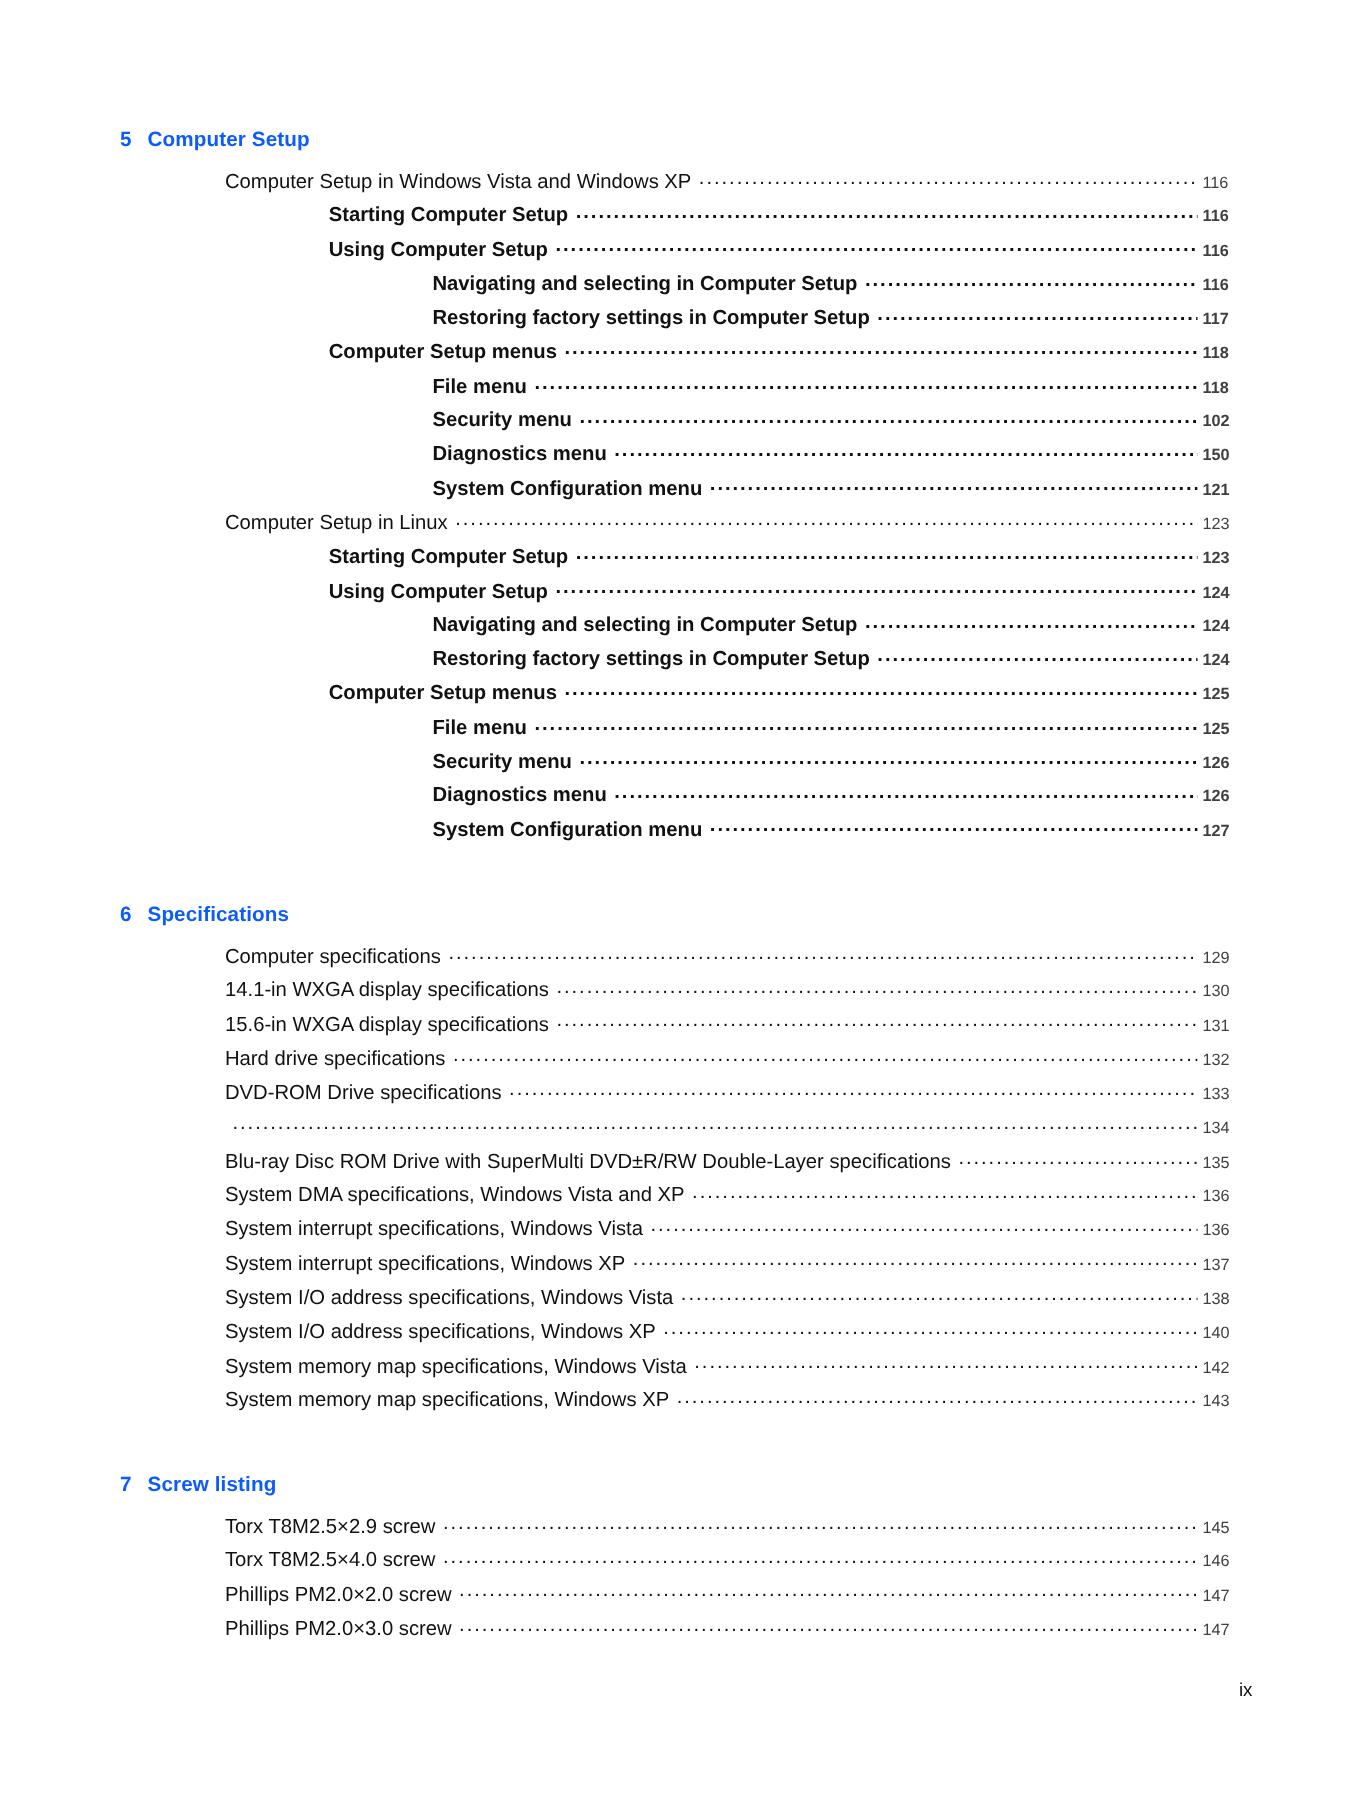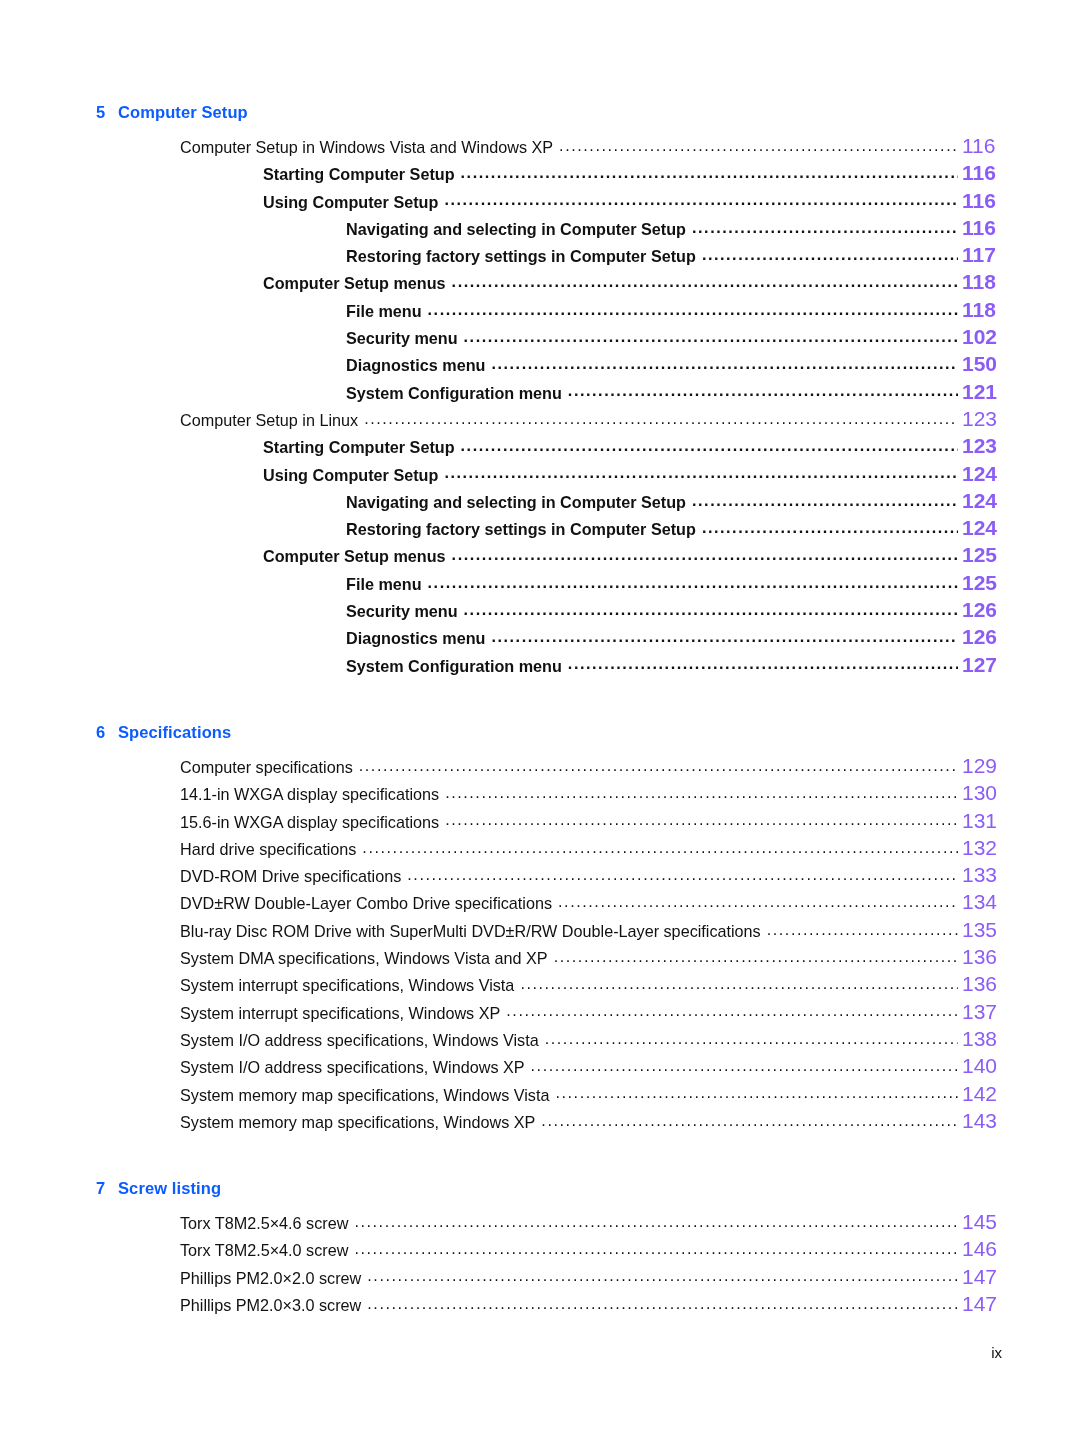--- a/index.html
+++ b/index.html
@@ -83,22 +83,22 @@
     white-space: nowrap;
     position: absolute;
     left: 0;
     bottom: 0;
     line-height: 1em;
   }
   .entry-page {
     flex: 0 0 auto;
     width: 40px;
     text-align: left;
-    font-size: 21px;
-    color: #8b5cf6;
+    font-size: 13px;
+    color: #404040;
   }
 
   
   .lvl1 { padding-left: 84px; }
   .lvl2 { padding-left: 167px; font-weight: bold; }
   .lvl3 { padding-left: 250px; font-weight: bold; }
 
   
   .folio {
     position: absolute;
@@ -247,21 +247,20 @@
             <span class="entry-label">Hard drive specifications</span>
             <span class="leader"></span>
             <span class="entry-page">132</span>
           </li>
           <li class="toc-entry lvl1">
             <span class="entry-label">DVD-ROM Drive specifications</span>
             <span class="leader"></span>
             <span class="entry-page">133</span>
           </li>
           <li class="toc-entry lvl1">
-            <span class="entry-label">DVD±RW Double-Layer Combo Drive specifications</span>
             <span class="leader"></span>
             <span class="entry-page">134</span>
           </li>
           <li class="toc-entry lvl1">
             <span class="entry-label">Blu-ray Disc ROM Drive with SuperMulti DVD±R/RW Double-Layer specifications</span>
             <span class="leader"></span>
             <span class="entry-page">135</span>
           </li>
           <li class="toc-entry lvl1">
             <span class="entry-label">System DMA specifications, Windows Vista and XP</span>
@@ -300,21 +299,21 @@
           </li>
         </ul>
       </div>
       <div class="section">
         <div class="section-heading">
           <span class="section-number">7</span>
           <span class="section-title">Screw listing</span>
         </div>
         <ul class="toc-list">
           <li class="toc-entry lvl1">
-            <span class="entry-label">Torx T8M2.5×4.6 screw</span>
+            <span class="entry-label">Torx T8M2.5×2.9 screw</span>
             <span class="leader"></span>
             <span class="entry-page">145</span>
           </li>
           <li class="toc-entry lvl1">
             <span class="entry-label">Torx T8M2.5×4.0 screw</span>
             <span class="leader"></span>
             <span class="entry-page">146</span>
           </li>
           <li class="toc-entry lvl1">
             <span class="entry-label">Phillips PM2.0×2.0 screw</span>

